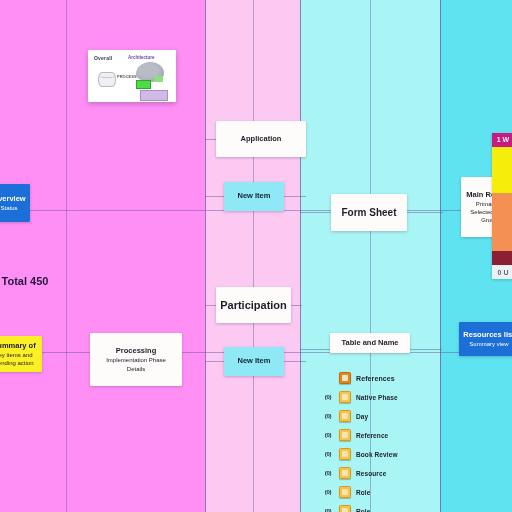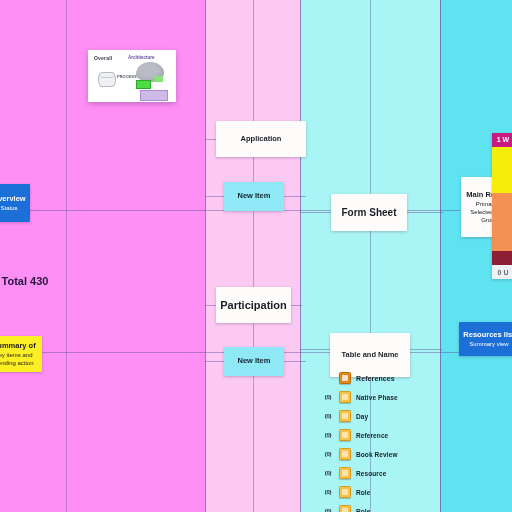--- a/index.html
+++ b/index.html
@@ -148,43 +148,48 @@
       <span class="tc-shape tc-green1"></span>
       <span class="tc-shape tc-green2"></span>
       <span class="tc-shape tc-lav"></span>
       <span class="tc-txt blur">PROCESS</span>
     </div>
     <div class="node n-blue" style="left: -12px; top: 184px; width: 42px; height: 38px;">
       <span class="ln blur bold" style="font-size: 7.5px;">Overview</span>
       <span class="ln blur" style="font-size: 6px;">Status</span>
     </div>
     <div class="node " style="box-shadow: none; background: transparent; color: rgb(36, 23, 63); left: -4px; top: 271px; width: 58px; height: 18px;">
-      <span class="ln bold" style="font-size: 11px;">Total 430</span>
+      <span class="ln bold" style="font-size: 11px;">Total 450</span>
     </div>
     <div class="node n-yellow" style="left: -14px; top: 336px; width: 56px; height: 36px;">
       <span class="ln blur bold" style="font-size: 7.5px;">Summary of</span>
       <span class="ln blur" style="font-size: 6px;">key items and</span>
       <span class="ln blur" style="font-size: 6px;">pending action</span>
     </div>
+    <div class="node n-white" style="left: 90px; top: 333px; width: 92px; height: 53px;">
+      <span class="ln blur bold" style="font-size: 7.5px;">Processing</span>
+      <span class="ln blur" style="font-size: 6px;">Implementation Phase</span>
+      <span class="ln blur" style="font-size: 6px;">Details</span>
+    </div>
     <div class="node n-white" style="left: 216px; top: 121px; width: 90px; height: 36px;">
       <span class="ln blur bold" style="font-size: 7.5px;">Application</span>
     </div>
     <div class="node n-cyan" style="left: 224px; top: 182px; width: 60px; height: 29px;">
       <span class="ln blur bold" style="font-size: 7.5px;">New Item</span>
     </div>
     <div class="node n-white" style="left: 216px; top: 287px; width: 75px; height: 36px;">
       <span class="ln blur bold" style="font-size: 11px;">Participation</span>
     </div>
     <div class="node n-cyan" style="left: 224px; top: 347px; width: 60px; height: 29px;">
       <span class="ln blur bold" style="font-size: 7.5px;">New Item</span>
     </div>
     <div class="node n-white" style="left: 331px; top: 194px; width: 76px; height: 37px;">
       <span class="ln blur bold" style="font-size: 10px;">Form Sheet</span>
     </div>
-    <div class="node n-white" style="left: 330px; top: 333px; width: 80px; height: 44px;">
+    <div class="node n-white" style="left: 330px; top: 333px; width: 80px; height: 20px;">
       <span class="ln blur bold" style="font-size: 7.5px;">Table and Name</span>
     </div>
     <div class="node n-white" style="left: 461px; top: 177px; width: 64px; height: 60px;">
       <span class="ln blur bold" style="font-size: 7.5px;">Main Resource</span>
       <span class="ln blur" style="font-size: 6px;">Primary area</span>
       <span class="ln blur" style="font-size: 6px;">Selected item list</span>
       <span class="ln blur" style="font-size: 6px;">Group(s)</span>
     </div>
     <div class="node n-blue" style="left: 459px; top: 322px; width: 60px; height: 34px;">
       <span class="ln blur bold" style="font-size: 7.5px;">Resources list</span>

